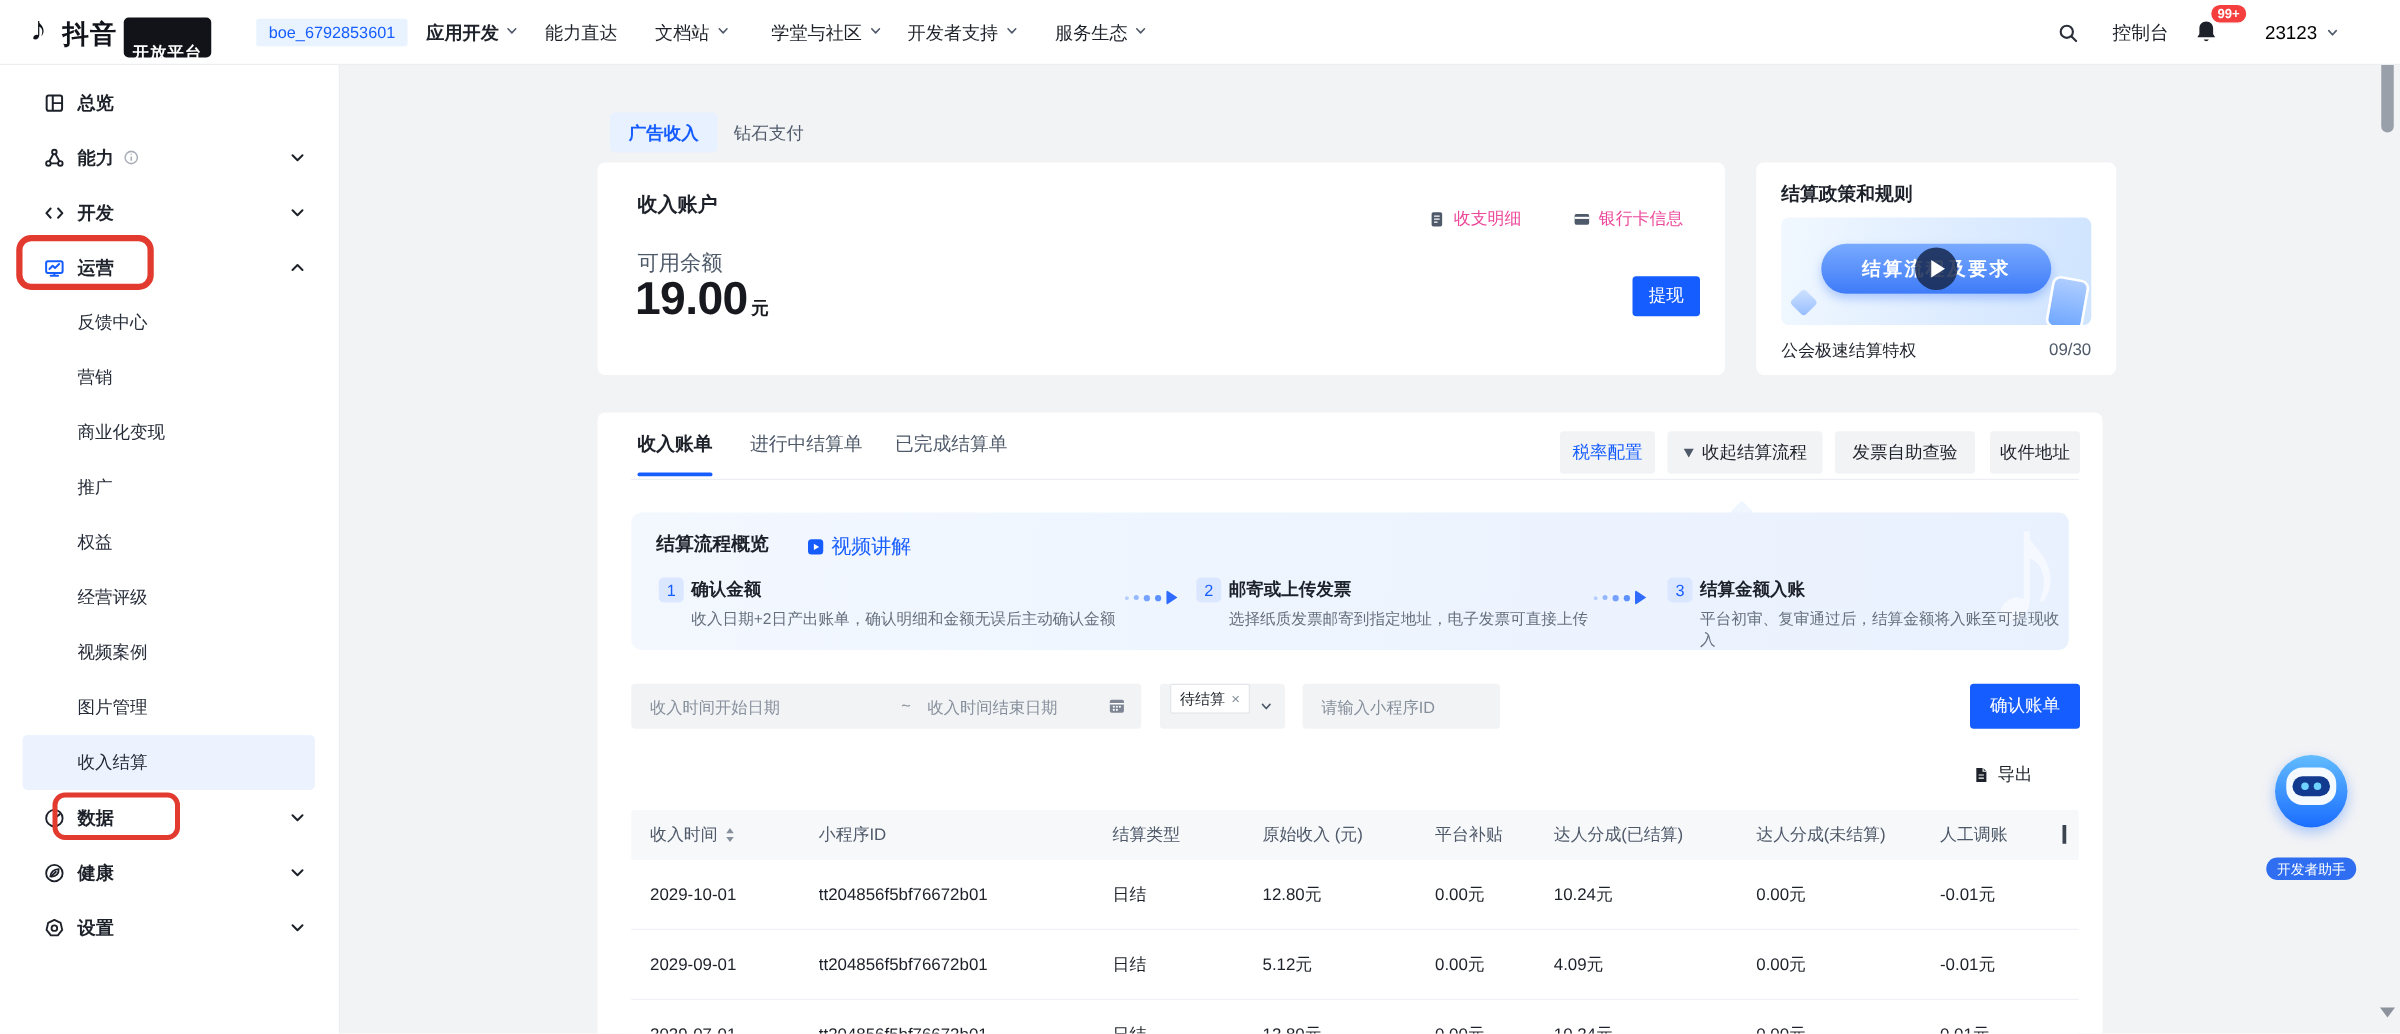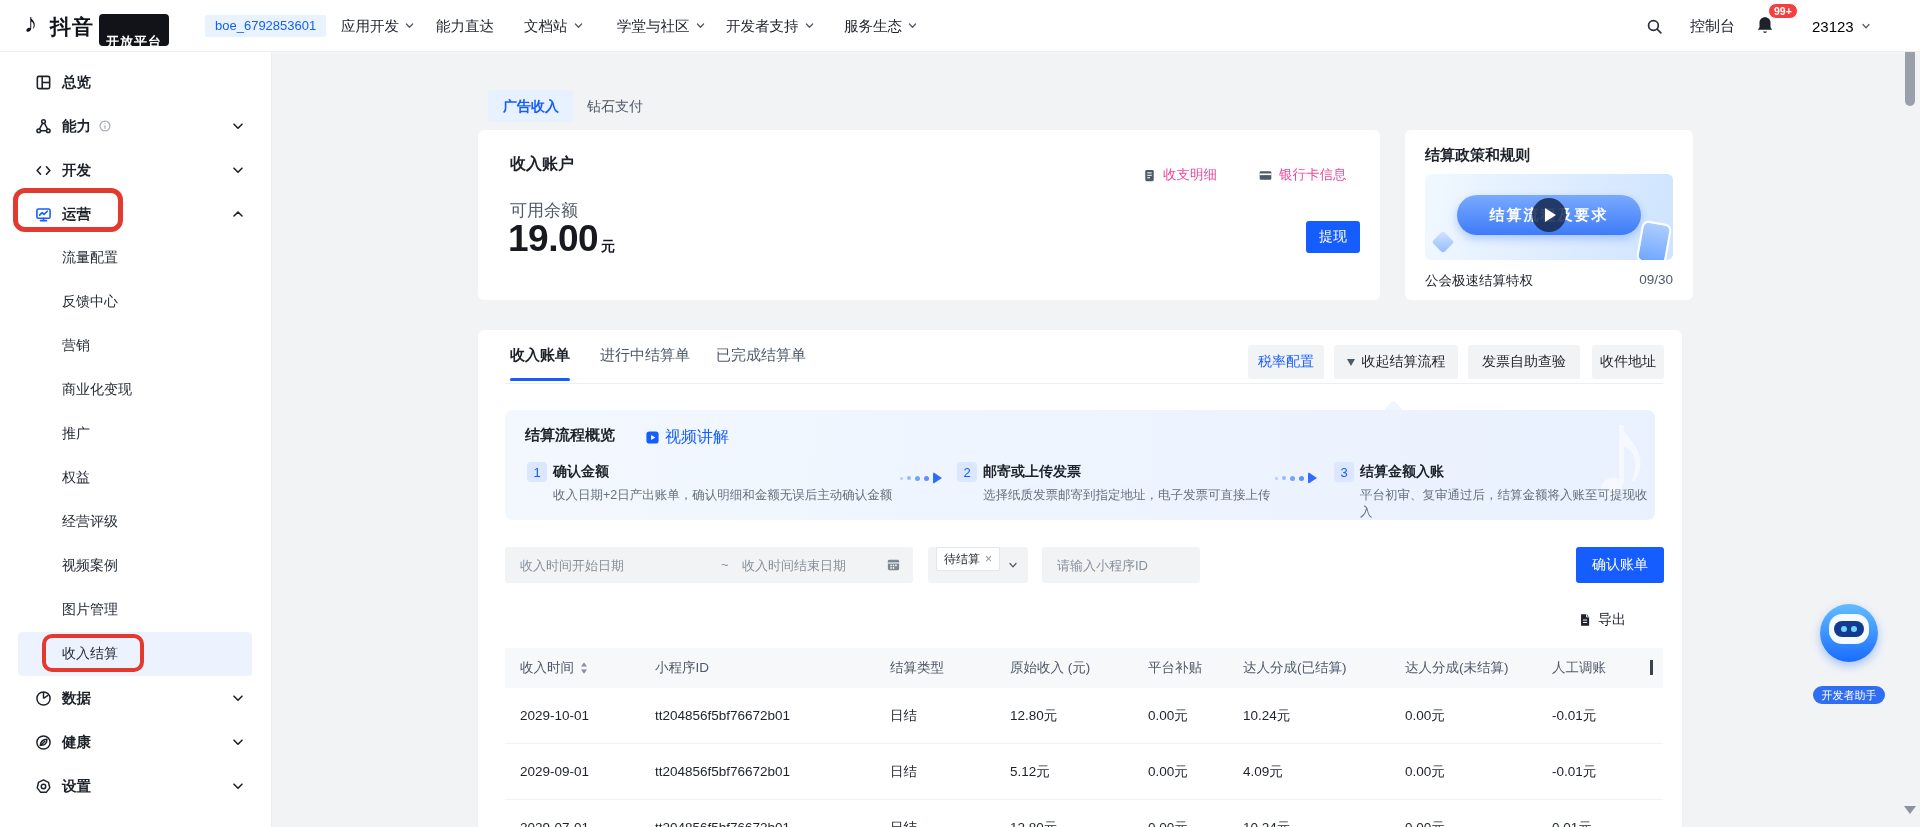--- a/index.html
+++ b/index.html
@@ -108,21 +108,21 @@
 <body>
 
 <div class="stage">
 
   <div class="topbar">
     <div class="brand-note">♪</div>
     <div class="brand-name">抖音</div>
     <div class="brand-badge">开放平台</div>
     <div class="env-tag">boe_6792853601</div>
     <div id="topnav">
-        <div class="topnav-item" style="left: 341px;">
+        <div class="topnav-item" style="left: 341px; font-weight: bold;">
           <span>应用开发</span>
           <span><svg width="11" height="11" viewBox="0 0 16 16">
               <polyline points="3.5,5.8 8,10.6 12.5,5.8" fill="none" stroke="#4e5969" stroke-width="1.8" stroke-linecap="round" stroke-linejoin="round"></polyline>
             </svg></span>
         </div>
         <div class="topnav-item" style="left: 436px;">
           <span>能力直达</span>
         </div>
         <div class="topnav-item" style="left: 524px;">
           <span>文档站</span>
@@ -230,23 +230,20 @@
               <path d="M8 11.6v2.2 M5.2 13.8h5.6"></path>
             </g>
           </svg>
         </span>
         <span class="s-label">运营</span>
         <span class="s-chevron"><svg width="16" height="16" viewBox="0 0 16 16">
             <polyline points="4,10 8,6 12,10" fill="none" stroke="#1d2129" stroke-width="1.6" stroke-linecap="round" stroke-linejoin="round"></polyline>
           </svg></span>
       </div>
       <div class="side-item sub">
-        <span class="s-label">流量配置</span>
-      </div>
-      <div class="side-item sub">
         <span class="s-label">反馈中心</span>
       </div>
       <div class="side-item sub">
         <span class="s-label">营销</span>
       </div>
       <div class="side-item sub">
         <span class="s-label">商业化变现</span>
       </div>
       <div class="side-item sub">
         <span class="s-label">推广</span>

